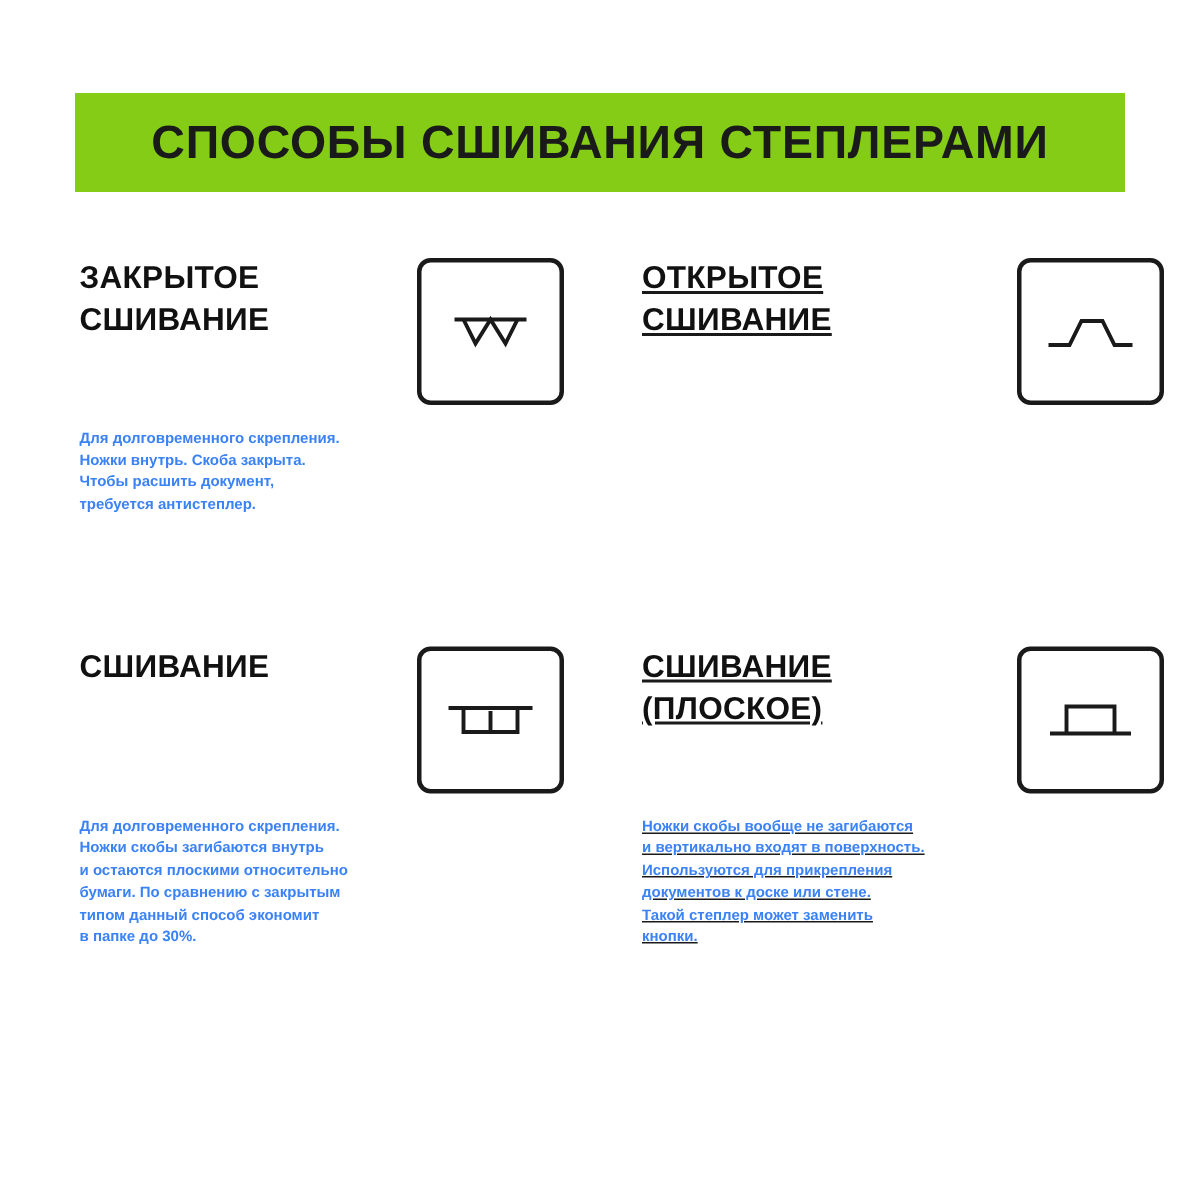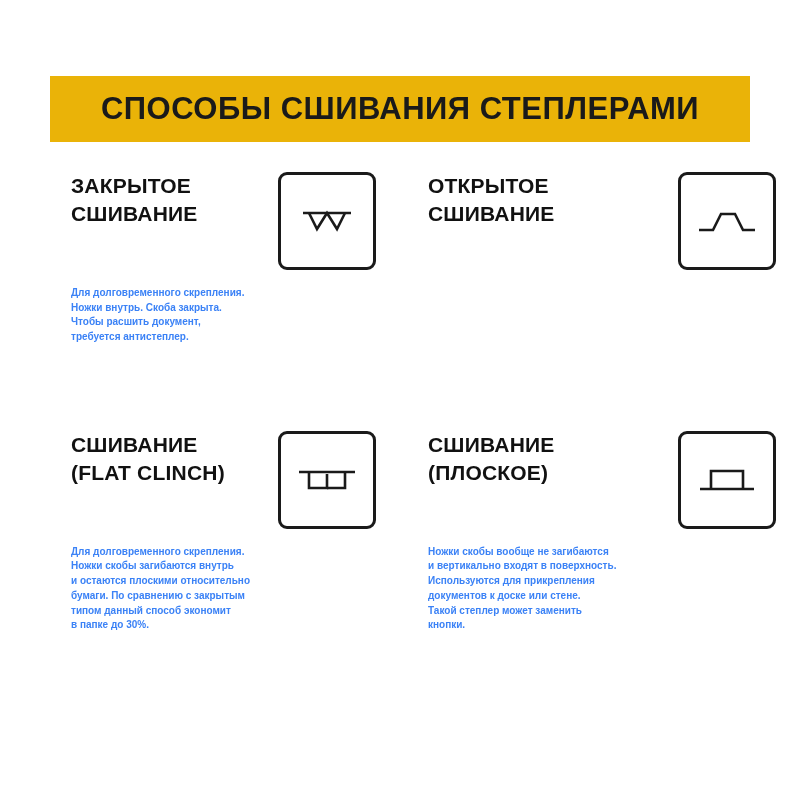--- a/index.html
+++ b/index.html
@@ -19,24 +19,24 @@
     position: relative;
     width: 800px;
     height: 800px;
     box-sizing: border-box;
   }
 
   
   .header-band {
     position: absolute;
     left: 50px;
-    top: 76px;
+    top: 62px;
     width: 700px;
     height: 66px;
-    background: #eab308;
+    background: #84cc16;
     display: flex;
     align-items: center;
     justify-content: center;
   }
   .header-title {
     font-size: 31px;
     font-weight: bold;
     letter-spacing: 0.5px;
     color: #1a1a1a;
     text-align: center;
@@ -52,22 +52,22 @@
   }
   .row {
     display: flex;
     width: 800px;
   }
   .cell {
     width: 400px;
     box-sizing: border-box;
     padding: 0 0 0 0;
   }
-  .cell.left  { padding-left: 71px; padding-right: 10px; }
-  .cell.right { padding-left: 28px; padding-right: 10px; }
+  .cell.left  { padding-left: 53px; padding-right: 10px; }
+  .cell.right { padding-left: 28px; padding-right: 10px; text-decoration: underline; }
 
   .cell-head {
     display: flex;
     align-items: flex-start;
     min-height: 104px;
   }
   .cell-title {
     font-size: 21px;
     font-weight: bold;
     line-height: 1.33;
@@ -157,21 +157,20 @@
       </div>
 
     </div>
 
     <div class="row row-2">
 
       <div class="cell left">
         <div class="cell-head">
           <div class="cell-title">
             <span class="sub">СШИВАНИЕ</span>
-            <span class="sub">(FLAT CLINCH)</span>
           </div>
           <div class="icon-box">
             <svg width="62" height="32" viewBox="0 0 62 32" fill="none" stroke="#1a1a1a" stroke-width="2.6">
               <path d="M3 8 H59"></path>
               <path d="M13 8 L13 24 L31 24 L31 10" stroke-linejoin="miter"></path>
               <path d="M31 24 L49 24 L49 8" stroke-linejoin="miter"></path>
             </svg>
           </div>
         </div>
         <div class="cell-desc">Для долговременного скрепления.

